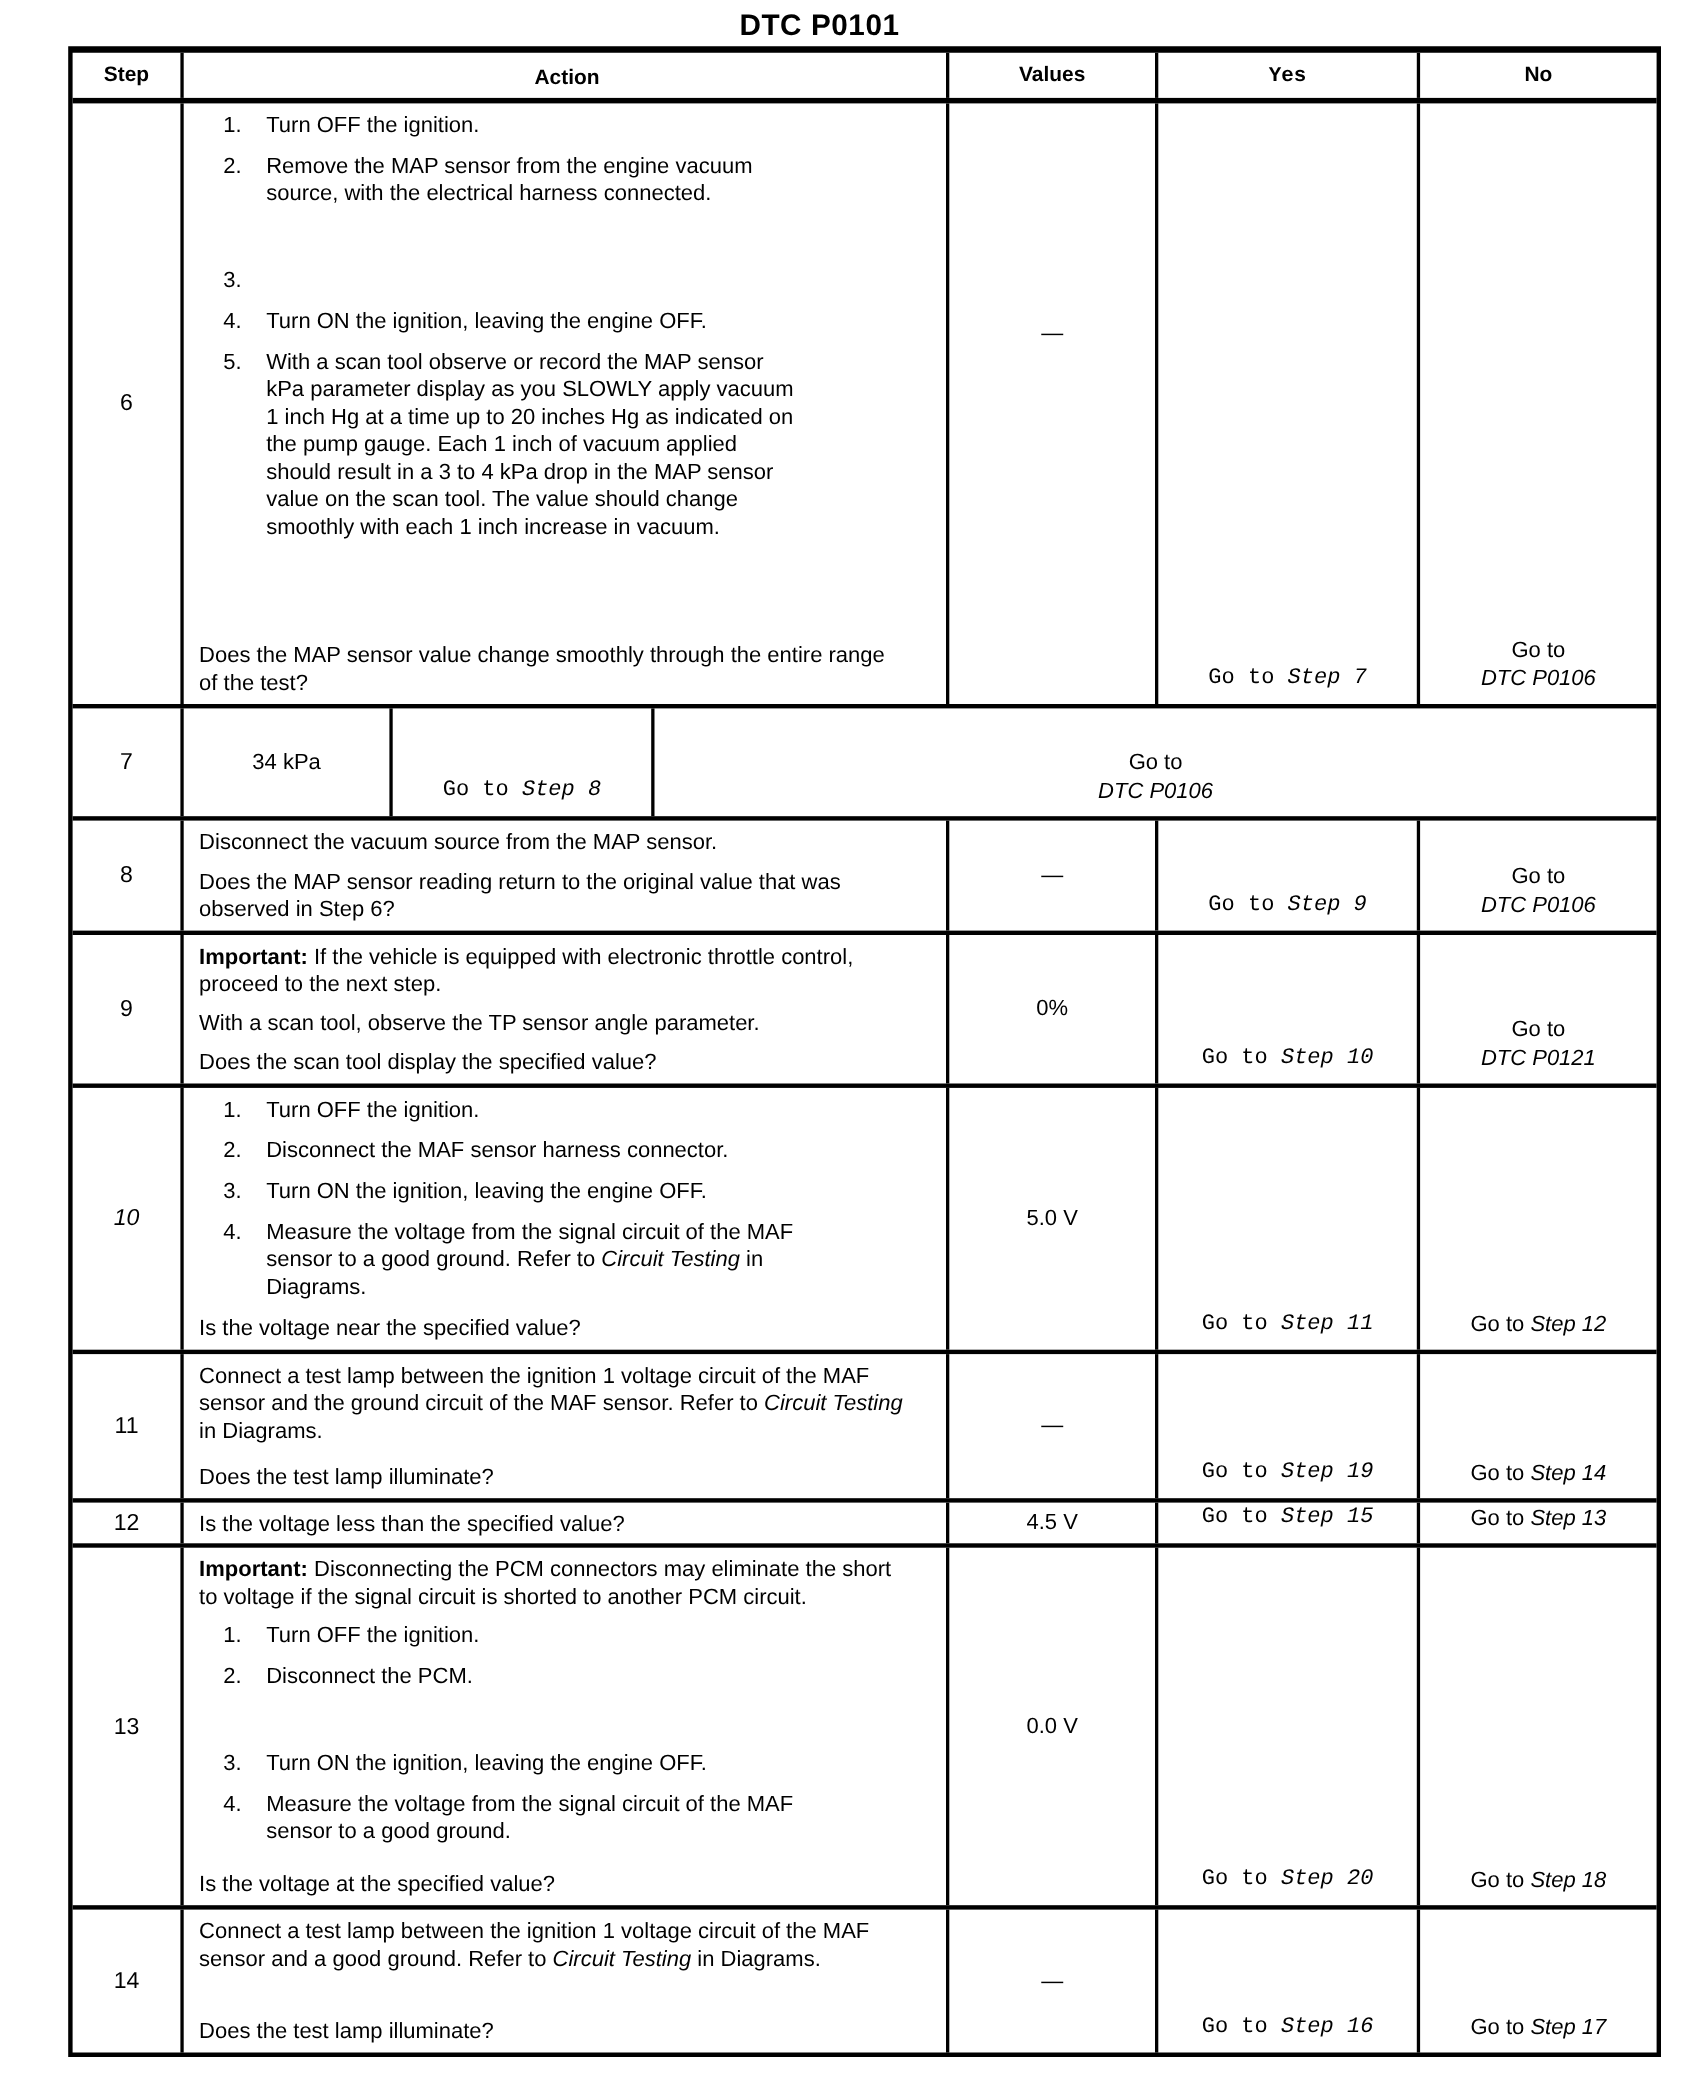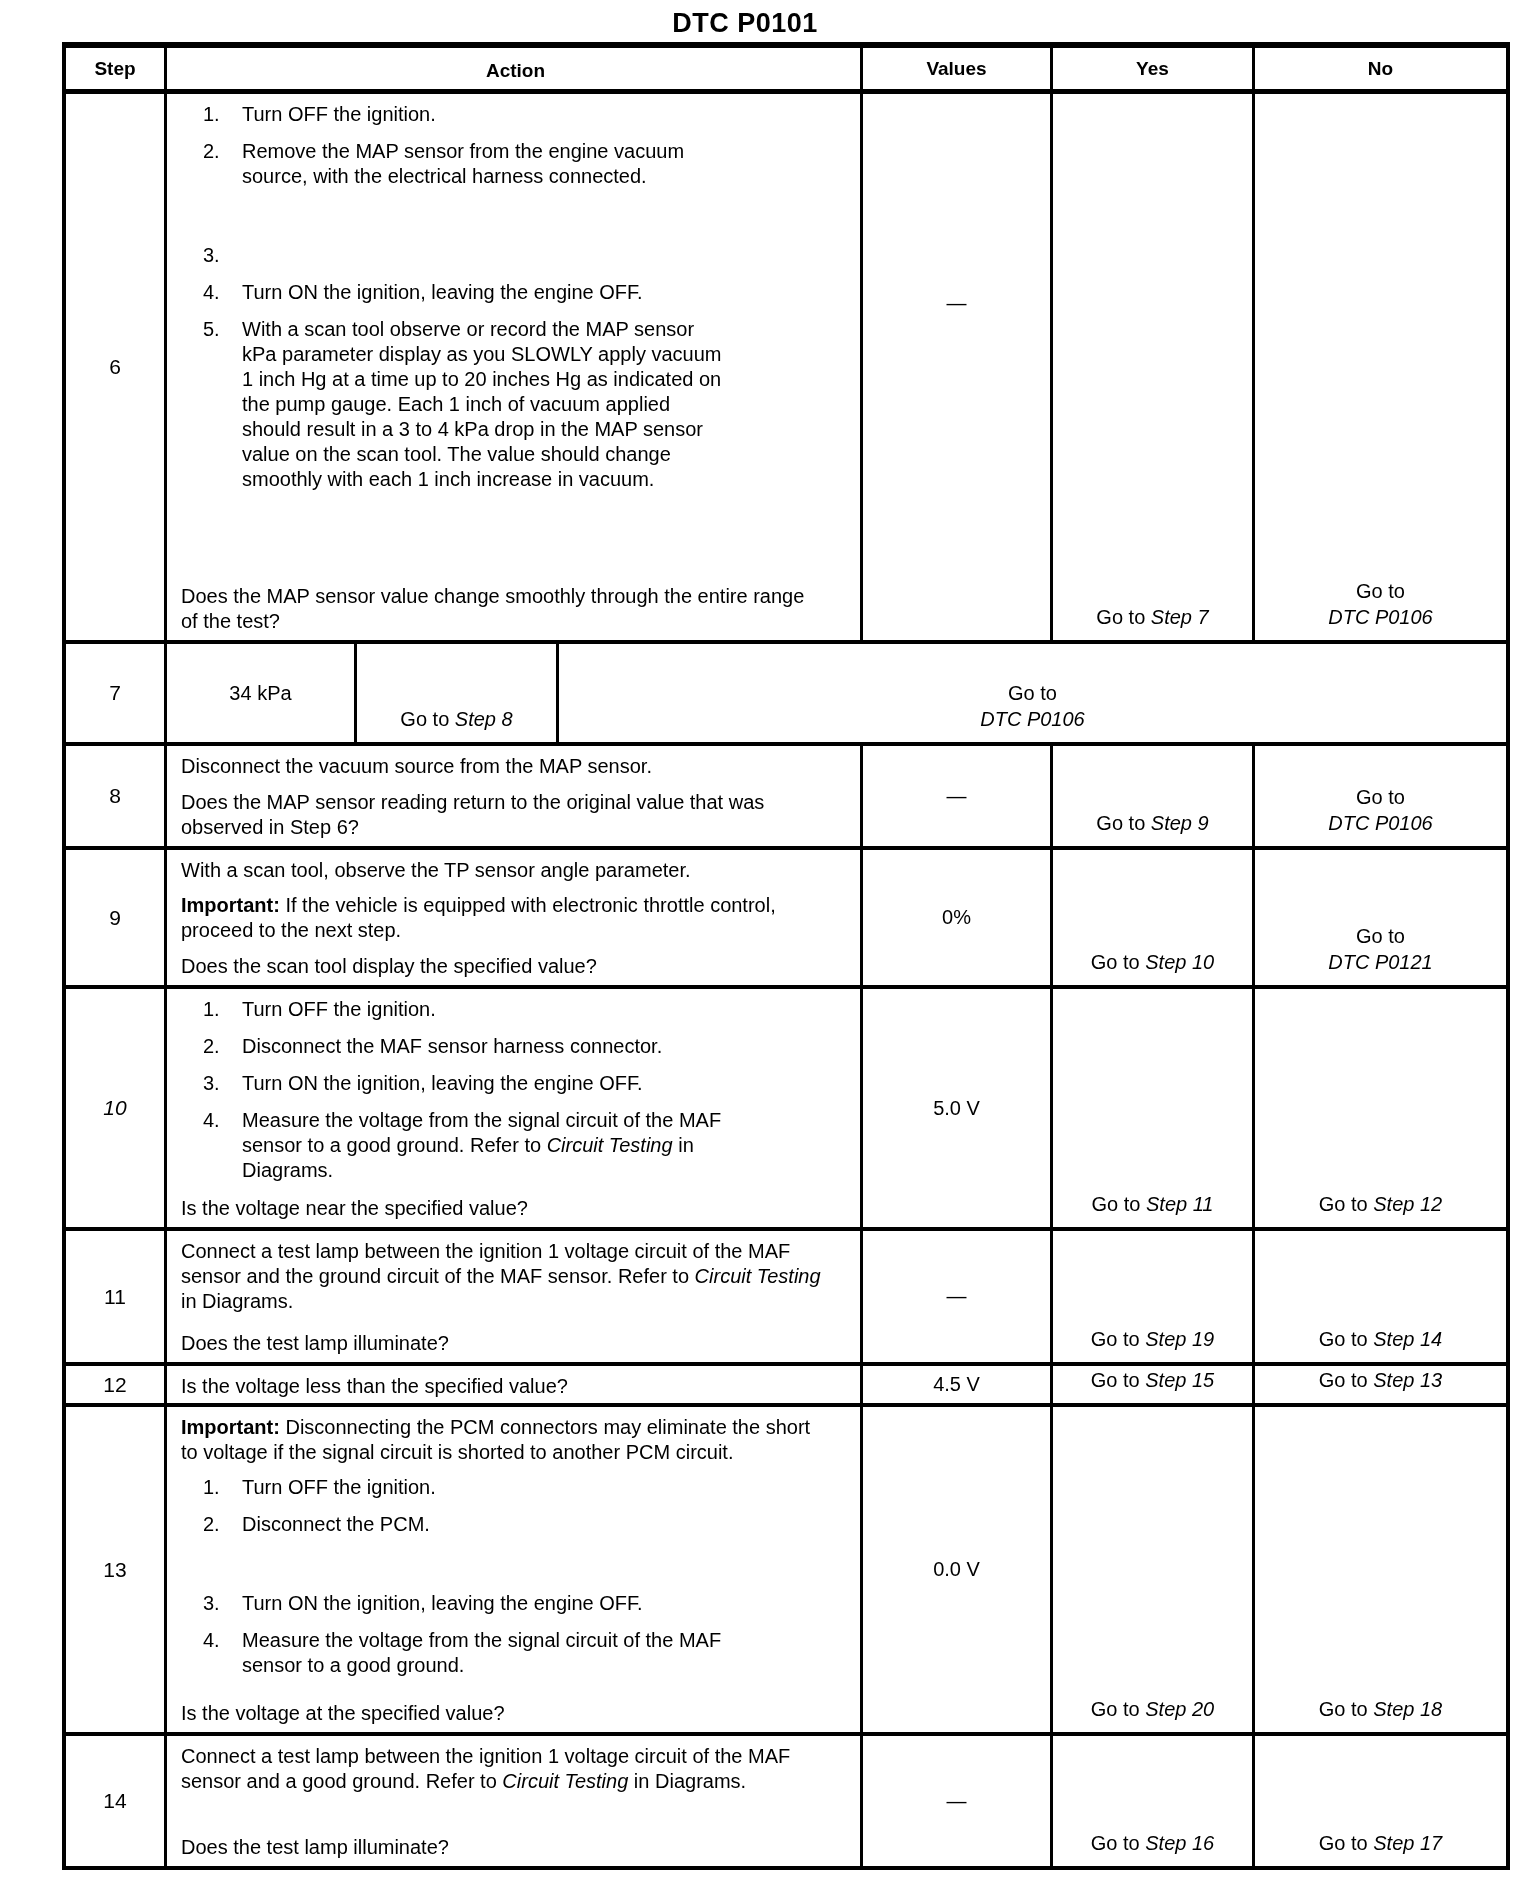--- a/index.html
+++ b/index.html
@@ -19,21 +19,21 @@
   }
   .trow{display:flex;border-bottom:4px solid #000;box-sizing:border-box;}
   .trow:last-child{border-bottom:none;}
   .trow.header{height:46px;border-bottom-width:5px;}
   .cell{border-right:3px solid #000;box-sizing:border-box;overflow:hidden;}
   .cell:last-child{border-right:none;}
   .c-step{width:101px;display:flex;align-items:center;justify-content:center;font-size:21px;}
   .c-action{width:696px;display:flex;flex-direction:column;padding:8px 10px 4px 14px;font-size:20px;line-height:25px;}
   .c-values{width:190px;display:flex;flex-direction:column;align-items:center;justify-content:center;font-size:20px;}
   .c-values.val-high{justify-content:flex-start;padding-top:198px;}
-  .c-yes{width:202px;}
+  .c-yes{width:238px;font-family:Liberation Mono, monospace;}
   .c-no{flex:1;}
   .c-goto{display:flex;flex-direction:column;justify-content:flex-end;align-items:center;
           padding-bottom:10px;font-size:20px;line-height:26px;text-align:center;}
   .header .cell{display:flex;align-items:center;justify-content:center;
                 font-size:19px;font-weight:bold;}
   .item{display:flex;margin:0 0 12px 0;}
   .item .num{flex:none;width:39px;margin-left:22px;}
   .item .txt{flex:none;max-width:480px;}
   .para{margin:0 0 10px 0;max-width:640px;}
   .question{margin-top:auto;margin-bottom:2px;max-width:640px;}
@@ -112,22 +112,22 @@
         <div><span>Go to </span><span class="i">Step 9</span></div>
       </div>
       <div class="cell c-no c-goto">
         <div><span>Go to</span></div>
         <div><span class="i">DTC P0106</span></div>
       </div>
     </div>
     <div class="trow" style="height: 139px;">
       <div class="cell c-step">9</div>
       <div class="cell c-action">
+        <div class="para"><span class="b">Important:</span><span> If the vehicle is equipped with electronic throttle control, proceed to the next step.</span></div>
         <div class="para"><span>With a scan tool, observe the TP sensor angle parameter.</span></div>
-        <div class="para"><span class="b">Important:</span><span> If the vehicle is equipped with electronic throttle control, proceed to the next step.</span></div>
         <div class="question"><span>Does the scan tool display the specified value?</span></div>
       </div>
       <div class="cell c-values">0%</div>
       <div class="cell c-yes c-goto">
         <div><span>Go to </span><span class="i">Step 10</span></div>
       </div>
       <div class="cell c-no c-goto">
         <div><span>Go to</span></div>
         <div><span class="i">DTC P0121</span></div>
       </div>

